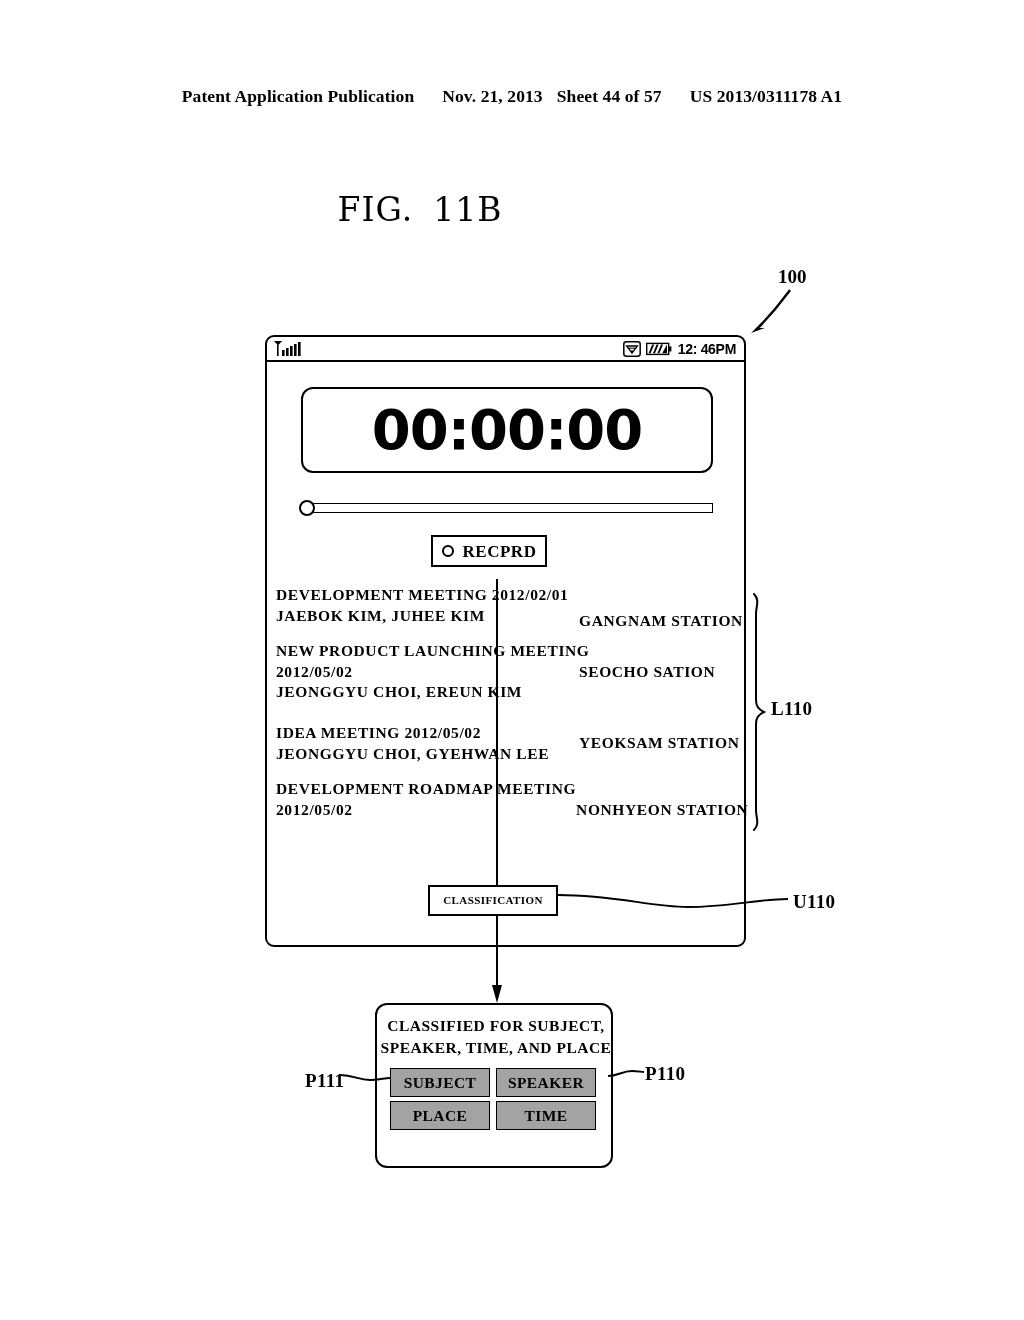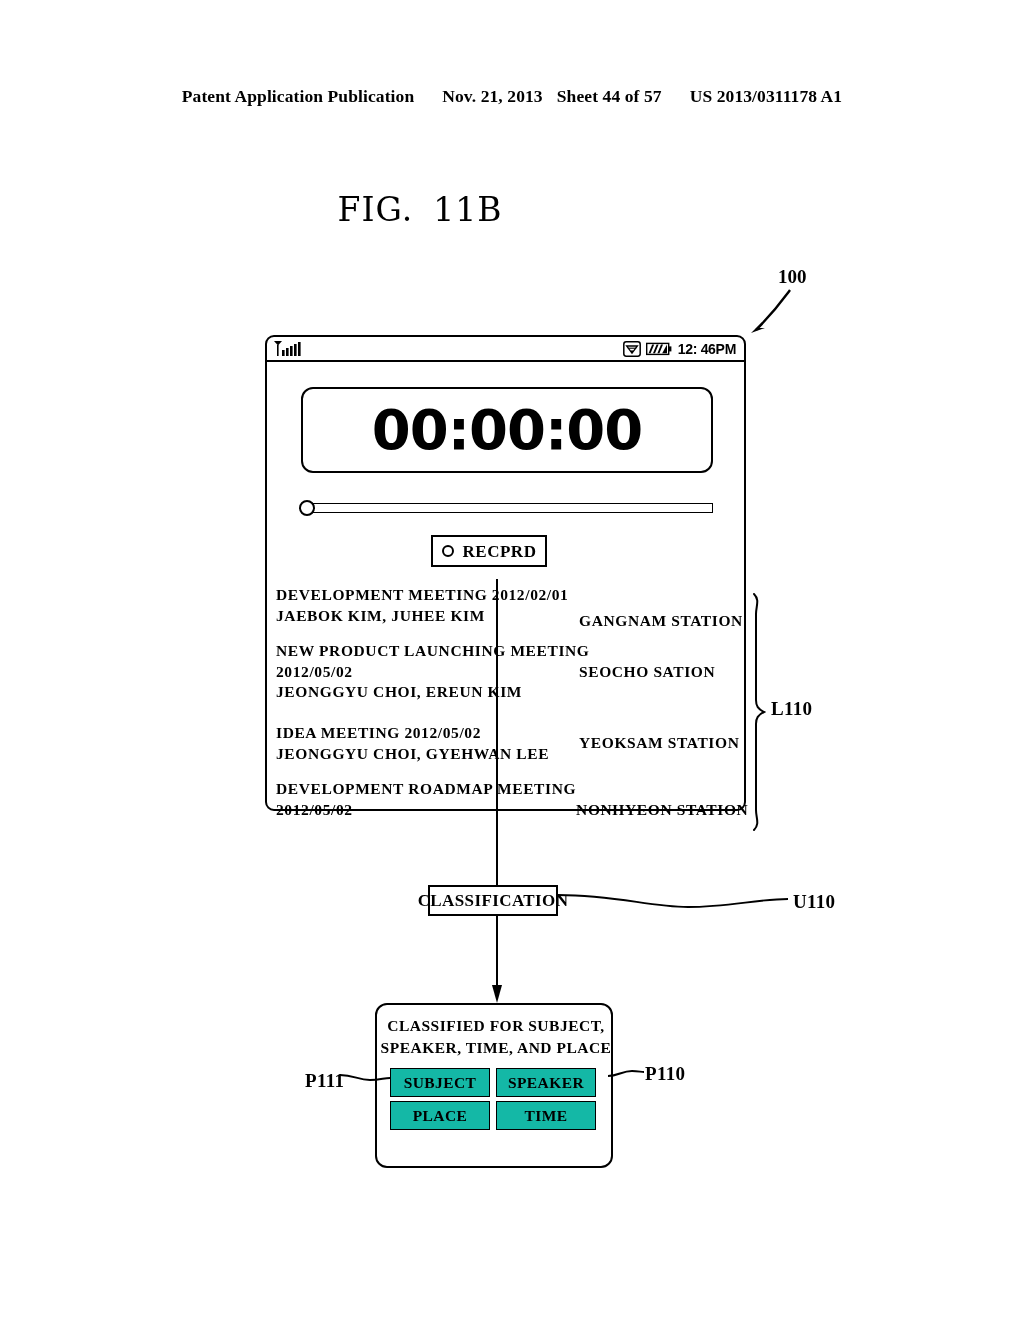--- a/index.html
+++ b/index.html
@@ -63,21 +63,21 @@
     width: 46px;
     height: 46px;
   }
 
   
   .device {
     position: absolute;
     left: 265px;
     top: 335px;
     width: 481px;
-    height: 476px;
+    height: 612px;
     border: 2px solid #000;
     border-radius: 9px;
     box-sizing: border-box;
     background: #fff;
   }
   .status-bar {
     position: relative;
     height: 25px;
     border-bottom: 2px solid #000;
     display: flex;
@@ -234,21 +234,21 @@
     box-sizing: border-box;
     display: flex;
     align-items: center;
     justify-content: center;
     background: #fff;
     z-index: 3;
   }
   .classification-label {
     font-family: "Liberation Serif", serif;
     font-weight: bold;
-    font-size: 17px;
+    font-size: 11px;
     letter-spacing: 0.4px;
     line-height: 1;
   }
 
   
   .brace-l110 {
     position: absolute;
     left: 748px;
     top: 592px;
     width: 26px;
@@ -324,21 +324,21 @@
     grid-template-columns: 100px 100px;
     grid-gap: 4px 6px;
   }
   .popup-btn {
     height: 29px;
     border: 1.8px solid #000;
     box-sizing: border-box;
     display: flex;
     align-items: center;
     justify-content: center;
-    background: #14b8a6;
+    background: #a3a3a3;
   }
   .popup-btn span {
     font-family: "Liberation Serif", serif;
     font-weight: bold;
     font-size: 15.5px;
     letter-spacing: 0.4px;
     line-height: 1;
   }
 
   

